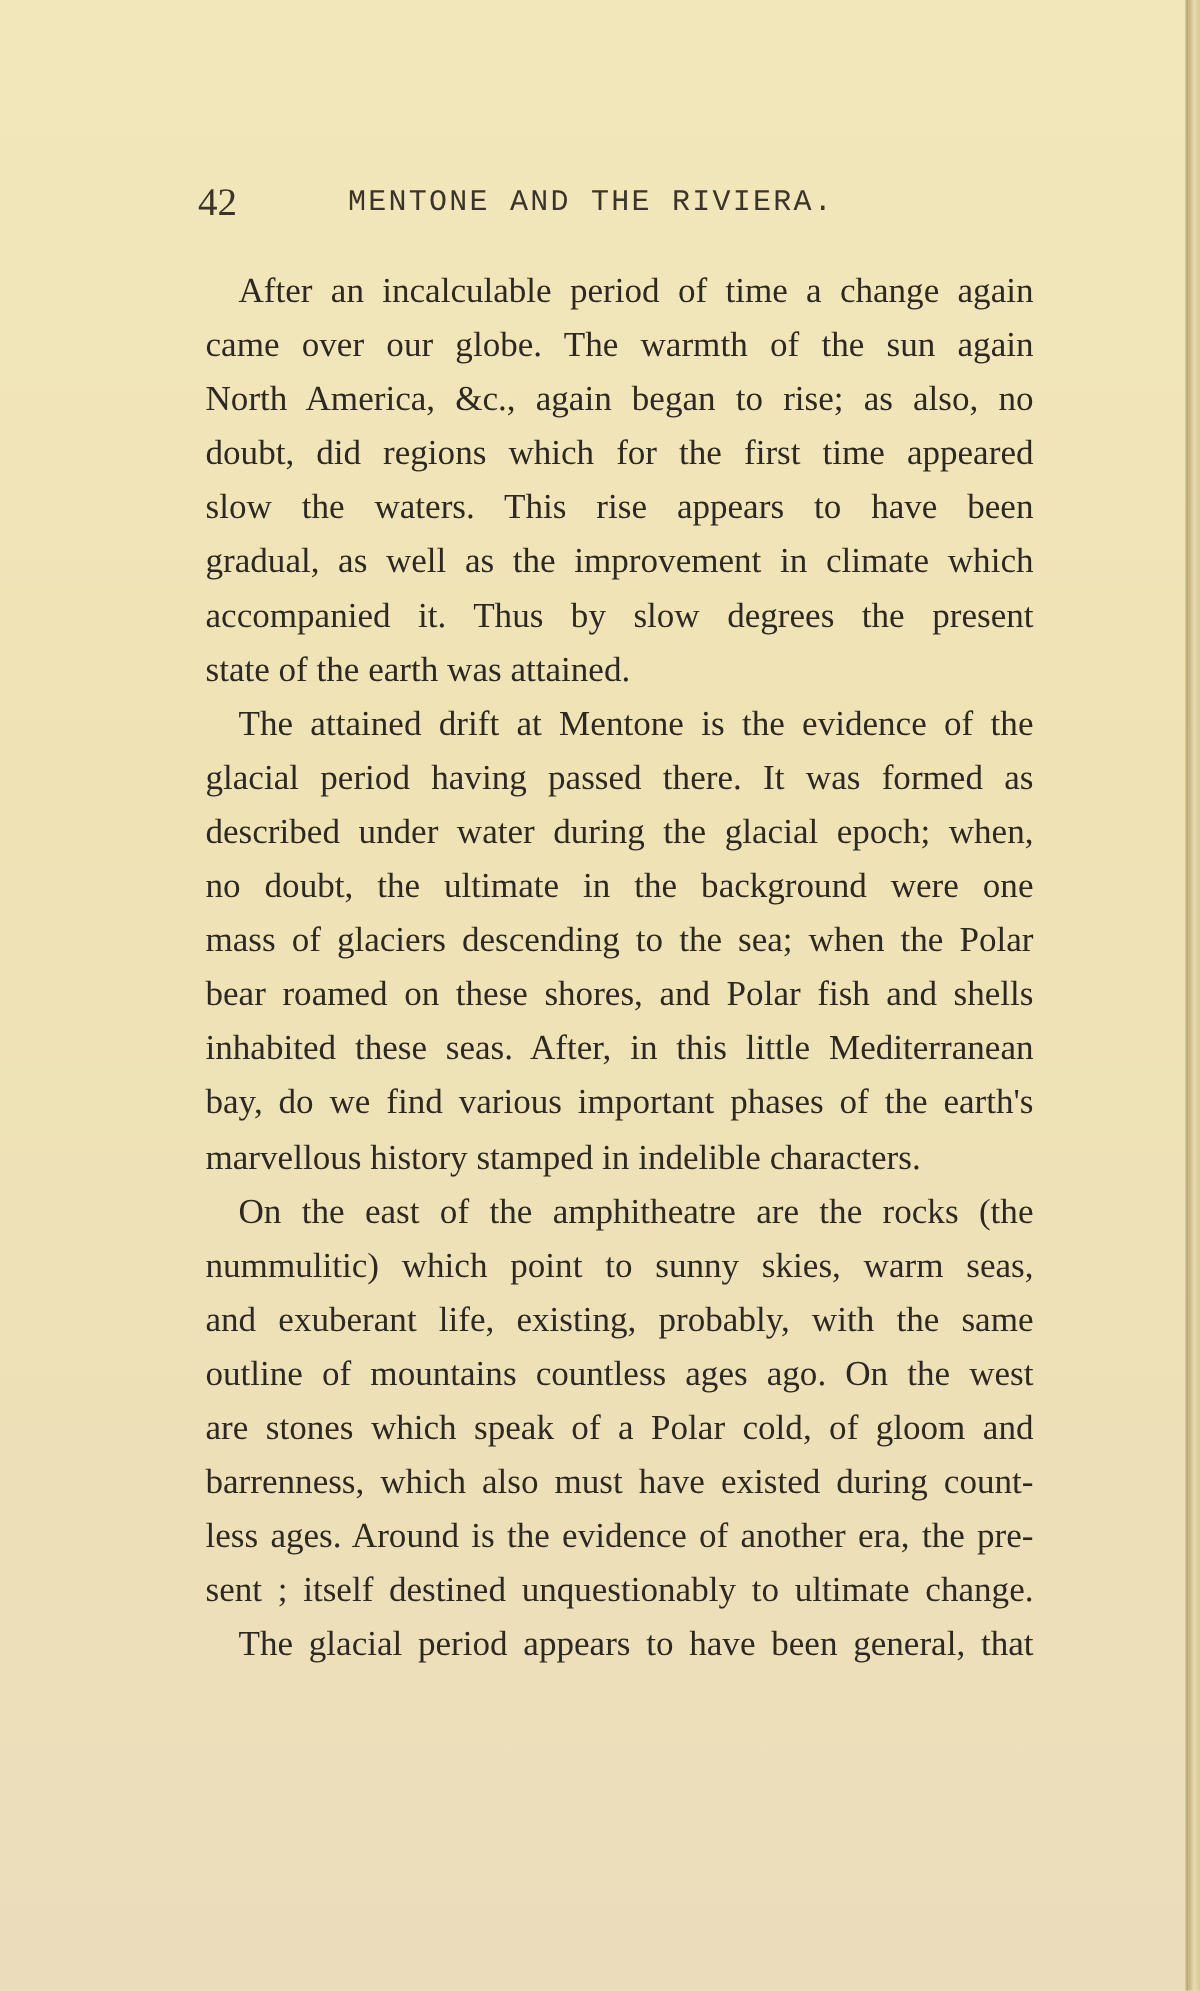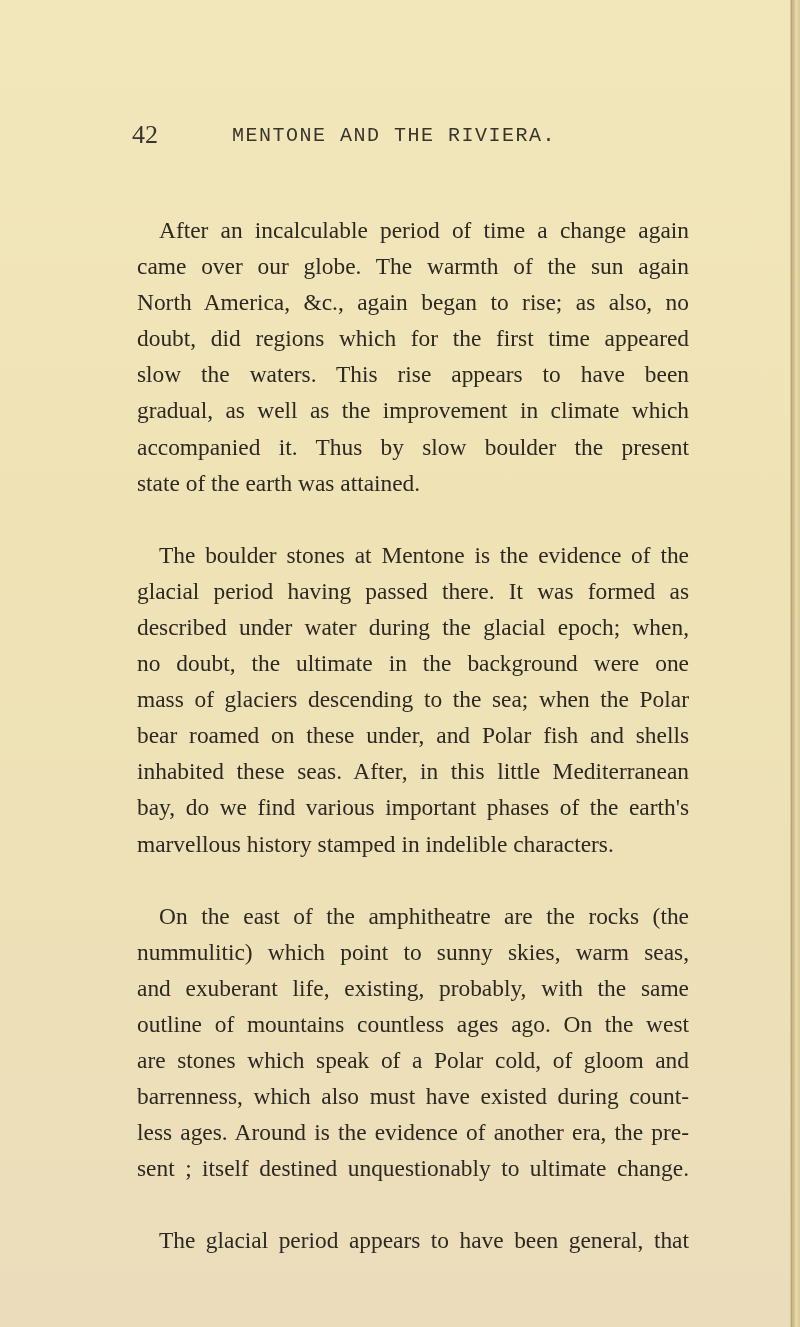--- a/index.html
+++ b/index.html
@@ -35,47 +35,47 @@
     }
     .text-block {
       position: absolute; left: 137px; top: 176px; width: 552px;
       font-family: "Liberation Serif", serif; font-size: 23.4px; line-height: 36.1px;
       color: #2d2822;
     }
     .line {
       display: block; white-space: nowrap; text-align: justify; text-align-last: justify;
       height: 36.1px;
     }
-    .line.indent { padding-left: 22px; margin-top: 36px; }
+    .line.indent { padding-left: 22px; }
     .line.last { text-align-last: left; }
   </style>
 </head>
 <body>
 
 <div class="page">
   <div class="running-head">
     <span class="folio">42</span>
     <span class="head-title">MENTONE AND THE RIVIERA.</span>
   </div>
 
   <div class="text-block" id="text-block">
       <span class="line indent">After an incalculable period of time a change again</span>
       <span class="line">came over our globe.  The warmth of the sun again</span>
       <span class="line">North America, &amp;c., again began to rise; as also, no</span>
       <span class="line">doubt, did regions which for the first time appeared</span>
       <span class="line">slow the waters.  This rise appears to have been</span>
       <span class="line">gradual, as well as the improvement in climate which</span>
-      <span class="line">accompanied it.  Thus by slow boulder the present</span>
+      <span class="line">accompanied it.  Thus by slow degrees the present</span>
       <span class="line last">state of the earth was attained.</span>
-      <span class="line indent">The boulder stones at Mentone is the evidence of the</span>
+      <span class="line indent">The attained drift at Mentone is the evidence of the</span>
       <span class="line">glacial period having passed there.  It was formed as</span>
       <span class="line">described under water during the glacial epoch; when,</span>
       <span class="line">no doubt, the ultimate in the background were one</span>
       <span class="line">mass of glaciers descending to the sea; when the Polar</span>
-      <span class="line">bear roamed on these under, and Polar fish and shells</span>
+      <span class="line">bear roamed on these shores, and Polar fish and shells</span>
       <span class="line">inhabited these seas.  After, in this little Mediterranean</span>
       <span class="line">bay, do we find various important phases of the earth's</span>
       <span class="line last">marvellous history stamped in indelible characters.</span>
       <span class="line indent">On the east of the amphitheatre are the rocks (the</span>
       <span class="line">nummulitic) which point to sunny skies, warm seas,</span>
       <span class="line">and exuberant life, existing, probably, with the same</span>
       <span class="line">outline of mountains countless ages ago.  On the west</span>
       <span class="line">are stones which speak of a Polar cold, of gloom and</span>
       <span class="line">barrenness, which also must have existed during count-</span>
       <span class="line">less ages.  Around is the evidence of another era, the pre-</span>

